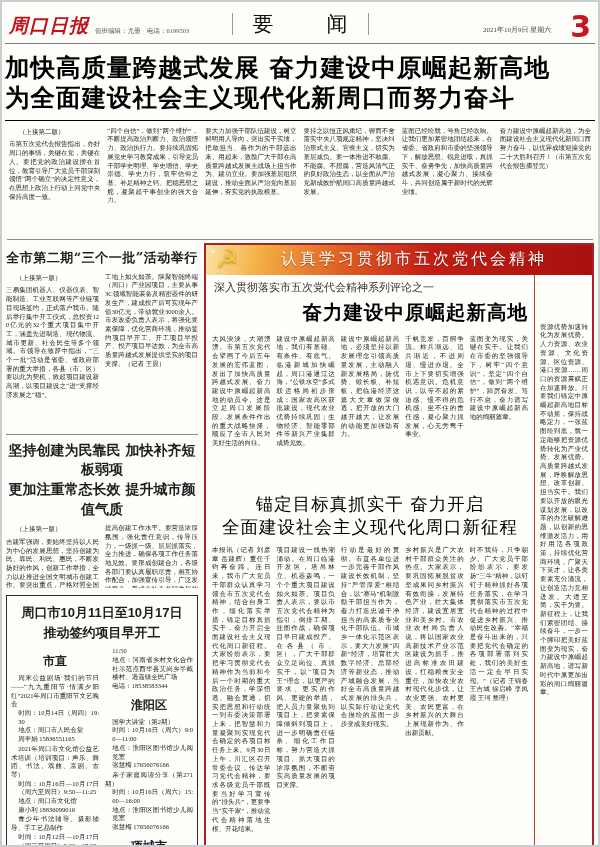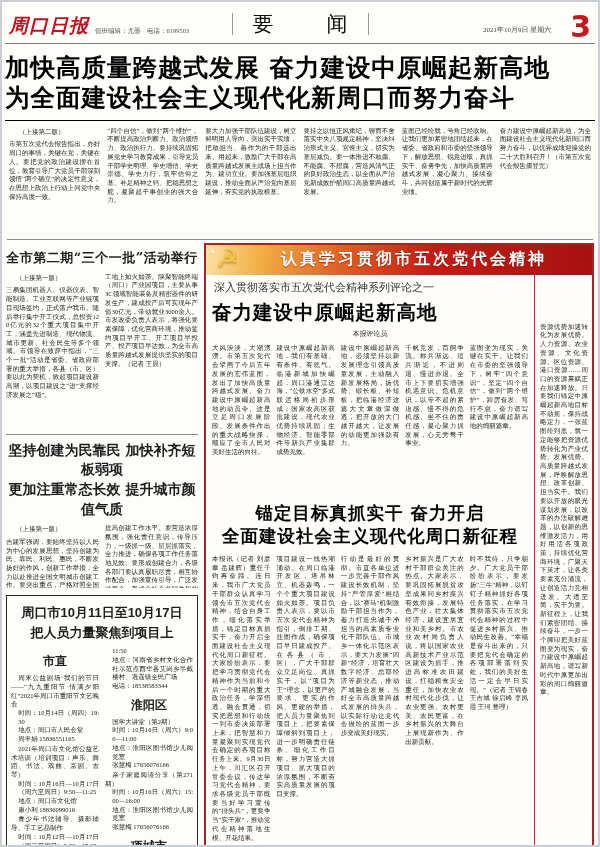--- a/index.html
+++ b/index.html
@@ -50,31 +50,31 @@
   .ct-col { flex:1; overflow:hidden; }
   .ct-item.sec { font-family:"DejaVu Sans", sans-serif; font-weight:bold; font-size:12px; text-align:center; margin:6px 0 5px; }
   .ct-item.name { text-indent:1.1em; margin-top:1px; }
   .ct-item.meta { padding-left:1.1em; }
 
   
   .redbox { flex:1; border:2px solid #a8222a; display:flex; flex-direction:column; overflow:hidden; background:#fffefb; }
   .banner { position:relative; height:30px; background:linear-gradient(100deg,#fbe3a4 0%,#f3b045 14%,#e06424 34%,#c41d14 58%,#a61110 100%); display:flex; align-items:center; justify-content:center; }
   .emblem { position:absolute; left:10px; top:-1px; font-size:25px; color:#f7c93f; text-shadow:0 1px 2px rgba(120,60,0,.6); }
   .spark { position:absolute; left:4px; top:3px; font-size:7px; color:#fff; }
-  .banner-title { font-family:"DejaVu Sans", sans-serif; font-weight:bold; font-size:16px; letter-spacing:3px; color:#fff; padding-left:30px; text-shadow:0 1px 1px rgba(90,0,0,.5);text-align:right; }
+  .banner-title { font-family:"DejaVu Sans", sans-serif; font-weight:normal; font-size:16px; letter-spacing:3px; color:#fff; padding-left:30px; text-shadow:0 1px 1px rgba(90,0,0,.5);text-align:right; }
   .rb-row { flex:1; display:flex; overflow:hidden; }
   .rb-main { flex:1; padding:3px 6px 4px; display:flex; flex-direction:column; overflow:hidden; }
   .kicker { font-size:11px; color:#333; margin:2px 0 3px 2px; text-align:left; }
-  .com-h { font-family:"DejaVu Serif", serif; font-weight:bold; font-size:19.5px; text-align:left; letter-spacing:1px; margin:1px 0 2px; color:#000; }
+  .com-h { font-family:"DejaVu Serif", serif; font-weight:bold; font-size:19.5px; text-align:right; letter-spacing:1px; margin:1px 0 9px; color:#000; }
   .byline { font-size:7px; text-align:center; margin:1px 0 5px; }
   .ncols { display:flex; gap:6px; overflow:hidden; }
   .h150 { height:149px; }
   .grow { flex:1; }
   .ncol { flex:1; overflow:hidden; }
-  .news-h { font-family:"DejaVu Serif", serif; font-weight:bold; font-size:17.5px; line-height:1.35; text-align:center; letter-spacing:1px; margin:9px 0 6px; color:#000; }
+  .news-h { font-family:"DejaVu Serif", serif; font-weight:normal; font-size:17.5px; line-height:1.35; text-align:center; letter-spacing:1px; margin:9px 0 6px; color:#000; }
   .sidecol { width:58px; border-left:1px solid #c0392b; padding:48px 4px 4px 5px; overflow:hidden; }
 </style>
 </head>
 <body>
 
 <div class="page">
 
   <header class="hdr">
     <div class="mast">
       <span class="mast-title">周口日报</span>
@@ -132,21 +132,21 @@
         <div class="c">
           <div class="cont">（上接第一版）</div>
           <span>吉建军强调，要始终坚持以人民为中心的发展思想，坚持创建为民、靠民、利民、惠民，不断发扬好的作风，创新工作举措，全力以赴推进全国文明城市创建工作。要突出重点，严格对照全国文明城市测评体系标准，把握时间节点，聚焦问题整改，补齐短板弱项，抓实措施，</span>
         </div>
         <div class="c">提高创建工作水平。要营造浓厚氛围，强化责任意识，传导压力，一级抓一级、层层抓落实，全力推进，确保各项工作任务落地见效。要形成创建合力，各级各部门要认真履职尽责，相互协作配合，加强宣传引导，广泛发动群众，形成全社会共同参与的良好格局。②</div>
       </div>
 
       <div class="ctable">
         <div class="ct-title">
           <div>周口市10月11日至10月17日</div>
-          <div>把人员力量聚焦到项目上</div>
+          <div>推动签约项目早开工</div>
         </div>
         <div class="ct-cols">
           <div class="ct-col">
               <div class="ct-item sec">市直</div>
               <div class="ct-item name">周末公益剧场·我们的节日——“九九重阳节·情满夕阳红”2021年周口市重阳节文艺晚会</div>
               <div class="ct-item meta">时间：10月14日（周四）19:30</div>
               <div class="ct-item meta">地点：周口市人民会堂</div>
               <div class="ct-item meta">周丰娟 15836551165</div>
               <div class="ct-item name">2021年周口市文化馆公益艺术培训（培训项目：声乐、舞蹈、书法、戏曲、京剧、古琴）</div>
               <div class="ct-item meta">时间：10月16日—10月17日（周六至周日）9:50—11:25</div>
@@ -177,21 +177,20 @@
     <div class="redbox">
       <div class="banner">
         <span class="spark">✦</span>
         <span class="emblem">☭</span>
         <span class="banner-title">认真学习贯彻市五次党代会精神</span>
       </div>
       <div class="rb-row">
         <div class="rb-main">
           <div class="kicker">深入贯彻落实市五次党代会精神系列评论之一</div>
           <h2 class="com-h">奋力建设中原崛起新高地</h2>
-          <div class="byline">本报评论员</div>
           <div class="ncols h150">
               <div class="ncol">大风泱泱，大潮滂滂。市第五次党代会擘画了今后五年发展的宏伟蓝图，发出了加快高质量跨越式发展、奋力建设中原崛起新高地的动员令。这是立足周口发展阶段、发展条件作出的重大战略抉择，顺应了全市人民对美好生活的向往。</div>
               <div class="ncol">建设中原崛起新高地，我们有基础、有条件、有底气。临港新城加快崛起，周口港通江达海，“公铁水空”多式联运格局初步形成；国家农高区获批建设，现代农业优势持续巩固；生物经济、智能零部件等新兴产业集群成势见效。</div>
               <div class="ncol">建设中原崛起新高地，必须坚持以新发展理念引领高质量发展，主动融入新发展格局，扬优势、锻长板、补短板，把临港经济这篇大文章做深做透，把开放的大门越开越大，让发展的动能更加强劲有力。</div>
               <div class="ncol">千帆竞发，百舸争流。标兵渐远、追兵渐近，不进则退、慢进亦退。全市上下要切实增强机遇意识、危机意识，以等不起的紧迫感、慢不得的危机感、坐不住的责任感，凝心聚力抓发展，心无旁骛干事业。</div>
               <div class="ncol">蓝图变为现实，关键在实干。让我们在市委的坚强领导下，树牢“四个意识”，坚定“四个自信”，做到“两个维护”，踔厉奋发、笃行不怠，奋力谱写建设中原崛起新高地的绚丽篇章。</div>
             </div>
           <h2 class="news-h">
             <span>锚定目标真抓实干 奋力开启</span><br>
             <span>全面建设社会主义现代化周口新征程</span>

